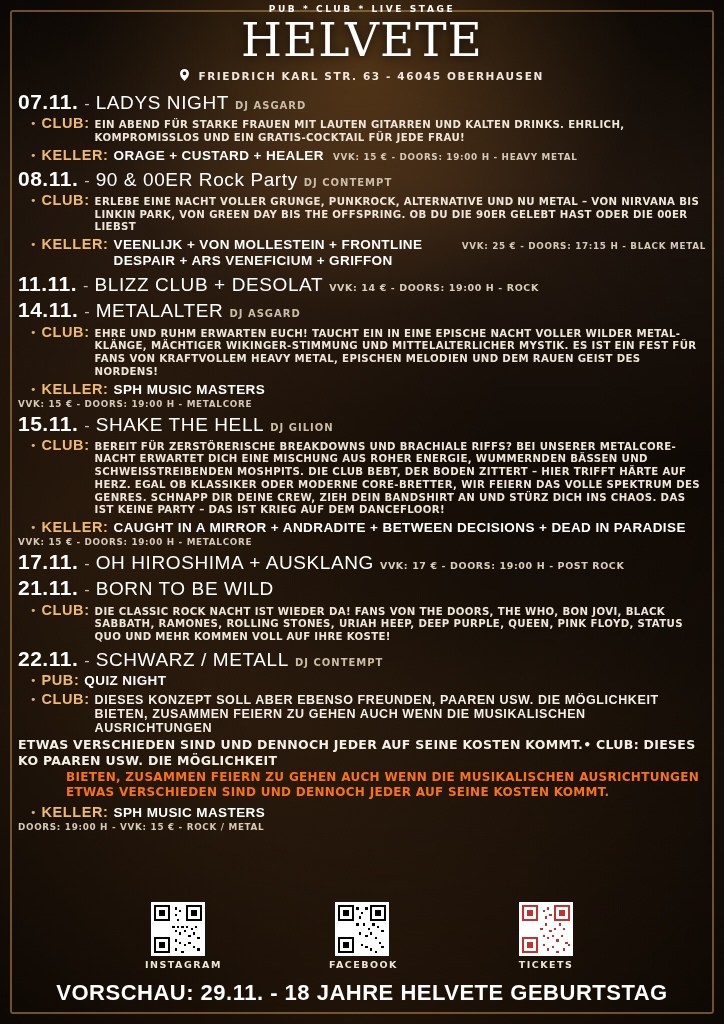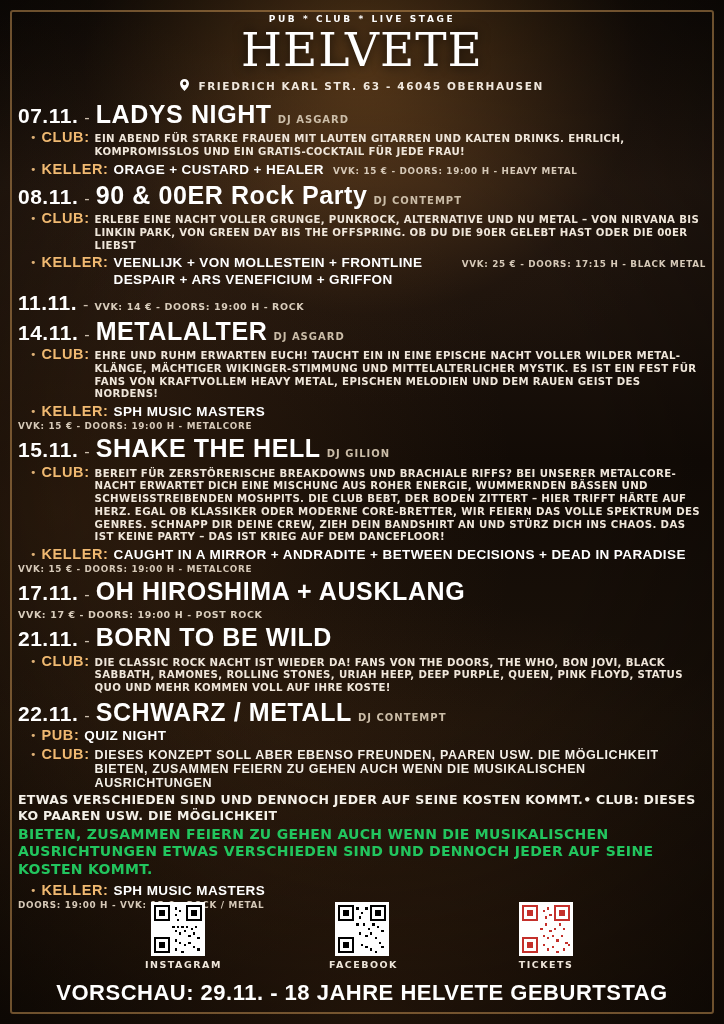--- a/index.html
+++ b/index.html
@@ -26,21 +26,21 @@
   }
   .frame{
     position:absolute;left:10px;top:10px;right:10px;bottom:10px;
     border:2px solid rgba(190,140,80,0.55);
     border-radius:3px;
     pointer-events:none;
   }
   .content{position:absolute;inset:0;padding:0 18px;box-sizing:border-box;}
 
   
-  .header{text-align:center;padding-top:14px;}
+  .header{text-align:center;padding-top:4px;}
   .kicker{
     font-size:9px;letter-spacing:2.6px;color:#ffffff;font-weight:bold;
     margin-bottom:2px;
   }
   .logo-row{
     display:flex;align-items:center;justify-content:center;gap:14px;
   }
   .logo{
     font-family:"DejaVu Serif", serif;
     font-size:47px;font-weight:normal;letter-spacing:1px;color:#fff;
@@ -62,21 +62,21 @@
   .ev-head{
     display:flex;align-items:baseline;gap:6px;flex-wrap:wrap;
     line-height:1.05;
   }
   .ev-date{
     font-family:"Liberation Sans", sans-serif;
     font-size:21px;font-weight:bold;color:#fff;letter-spacing:0.5px;
   }
   .ev-dash{color:#cdbfae;font-size:15px;}
   .ev-title{
-    font-size:25px;font-weight:bold;color:#fff;letter-spacing:0.6px;
+    font-size:19px;font-weight:normal;color:#fff;letter-spacing:0.6px;
     font-family:"Liberation Sans", sans-serif;
   }
   .ev-dj{
     font-size:10px;color:#cbbda8;font-weight:bold;letter-spacing:1px;
   }
   .ev-meta-inline{
     font-size:9.5px;color:#d9cdbc;font-weight:bold;letter-spacing:0.6px;
   }
   .line{
     display:flex;gap:5px;align-items:baseline;margin:2px 0 0 12px;
@@ -190,20 +190,21 @@
         <span class="tag keller">KELLER:</span>
         <span class="bands">VEENLIJK + VON MOLLESTEIN + FRONTLINE DESPAIR + ARS VENEFICIUM + GRIFFON</span>
         <span class="meta">VVK: 25 € - DOORS: 17:15 H - BLACK METAL</span>
       </div>
     </div>
 
     <div class="event">
       <div class="ev-head">
         <span class="ev-date">11.11.</span>
         <span class="ev-dash">-</span>
+        <span class="ev-title">BLIZZ CLUB + DESOLAT</span>
         <span class="ev-meta-inline">VVK: 14 € - DOORS: 19:00 H - ROCK</span>
       </div>
     </div>
 
     <div class="event">
       <div class="ev-head">
         <span class="ev-date">14.11.</span>
         <span class="ev-dash">-</span>
         <span class="ev-title">METALALTER</span>
         <span class="ev-dj">DJ ASGARD</span>
@@ -274,21 +275,21 @@
         <span class="bullet">•</span>
         <span class="tag pub">PUB:</span>
         <span class="bands">QUIZ NIGHT</span>
       </div>
       <div class="line">
         <span class="bullet">•</span>
         <span class="tag club">CLUB:</span>
         <span class="tag" style="white-space:normal;font-weight:bold;color:#f4f0e8;font-size:12.5px;">DIESES KONZEPT SOLL ABER EBENSO FREUNDEN, PAAREN USW. DIE MÖGLICHKEIT BIETEN, ZUSAMMEN FEIERN ZU GEHEN AUCH WENN DIE MUSIKALISCHEN AUSRICHTUNGEN</span>
       </div>
       <div style="font-size:12.5px;font-weight:bold;color:#f4f0e8;letter-spacing:0.3px;line-height:1.25;margin-top:2px;">ETWAS VERSCHIEDEN SIND UND DENNOCH JEDER AUF SEINE KOSTEN KOMMT.• CLUB: DIESES KO PAAREN USW. DIE MÖGLICHKEIT</div>
-      <div style="font-size:14px;font-weight:bold;color:#22c55e;letter-spacing:0.3px;line-height:1.25;margin-top:2px;">BIETEN, ZUSAMMEN FEIERN ZU GEHEN AUCH WENN DIE MUSIKALISCHEN AUSRICHTUNGEN ETWAS VERSCHIEDEN SIND UND DENNOCH JEDER AUF SEINE KOSTEN KOMMT.</div>
+      <div style="font-size:12px;font-weight:bold;color:#f97316;letter-spacing:0.3px;line-height:1.25;margin-top:2px;margin-left:48px;">BIETEN, ZUSAMMEN FEIERN ZU GEHEN AUCH WENN DIE MUSIKALISCHEN AUSRICHTUNGEN ETWAS VERSCHIEDEN SIND UND DENNOCH JEDER AUF SEINE KOSTEN KOMMT.</div>
       <div class="line" style="margin-top:4px;">
         <span class="bullet">•</span>
         <span class="tag keller">KELLER:</span>
         <span class="bands">SPH MUSIC MASTERS</span>
       </div>
       <div class="meta-line" style="margin-left:0;">DOORS: 19:00 H - VVK: 15 € - ROCK / METAL</div>
     </div>
 
   </div>
 

